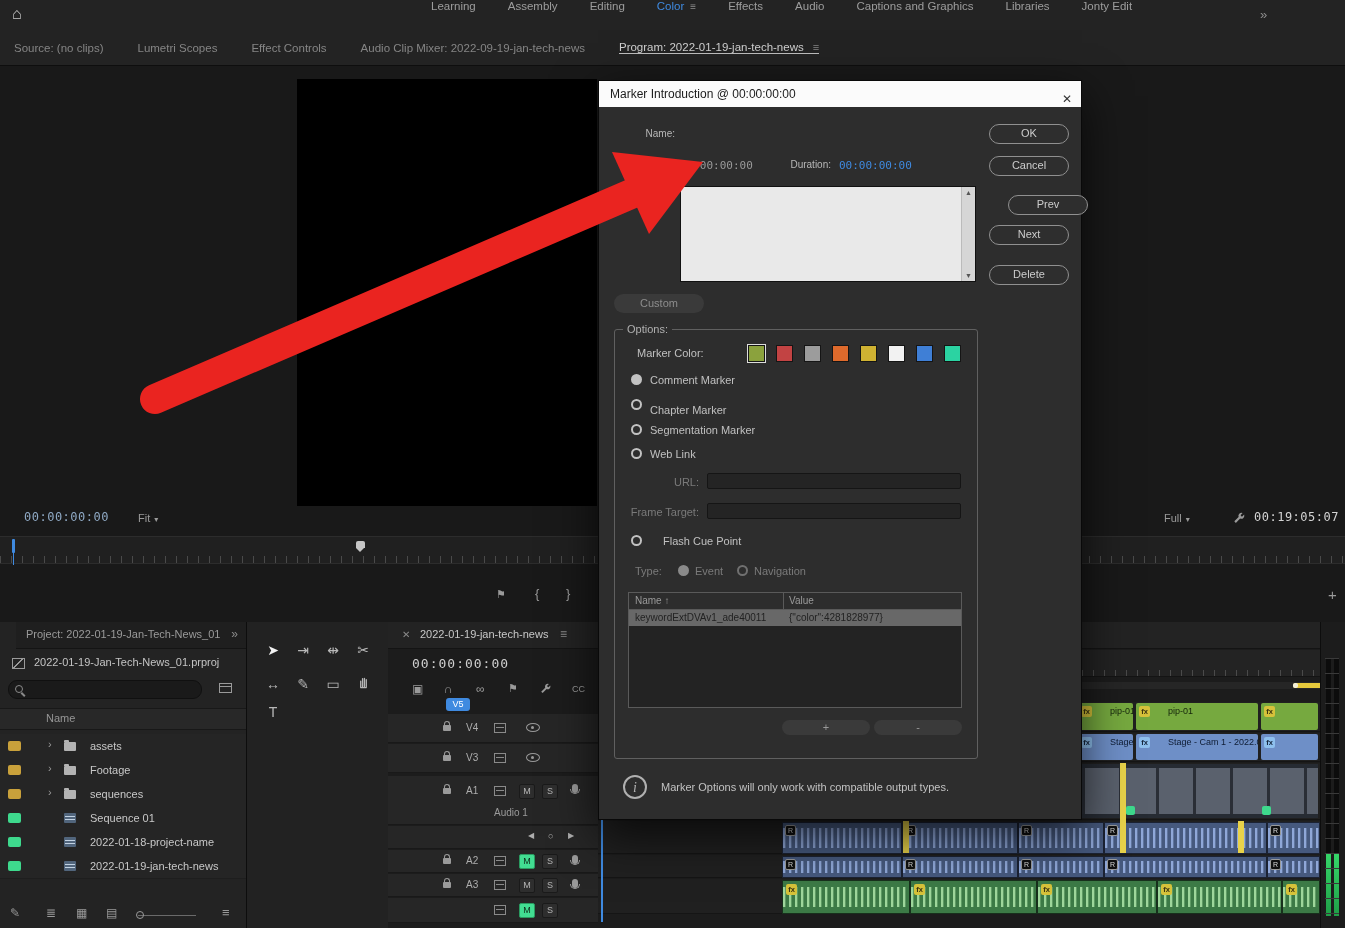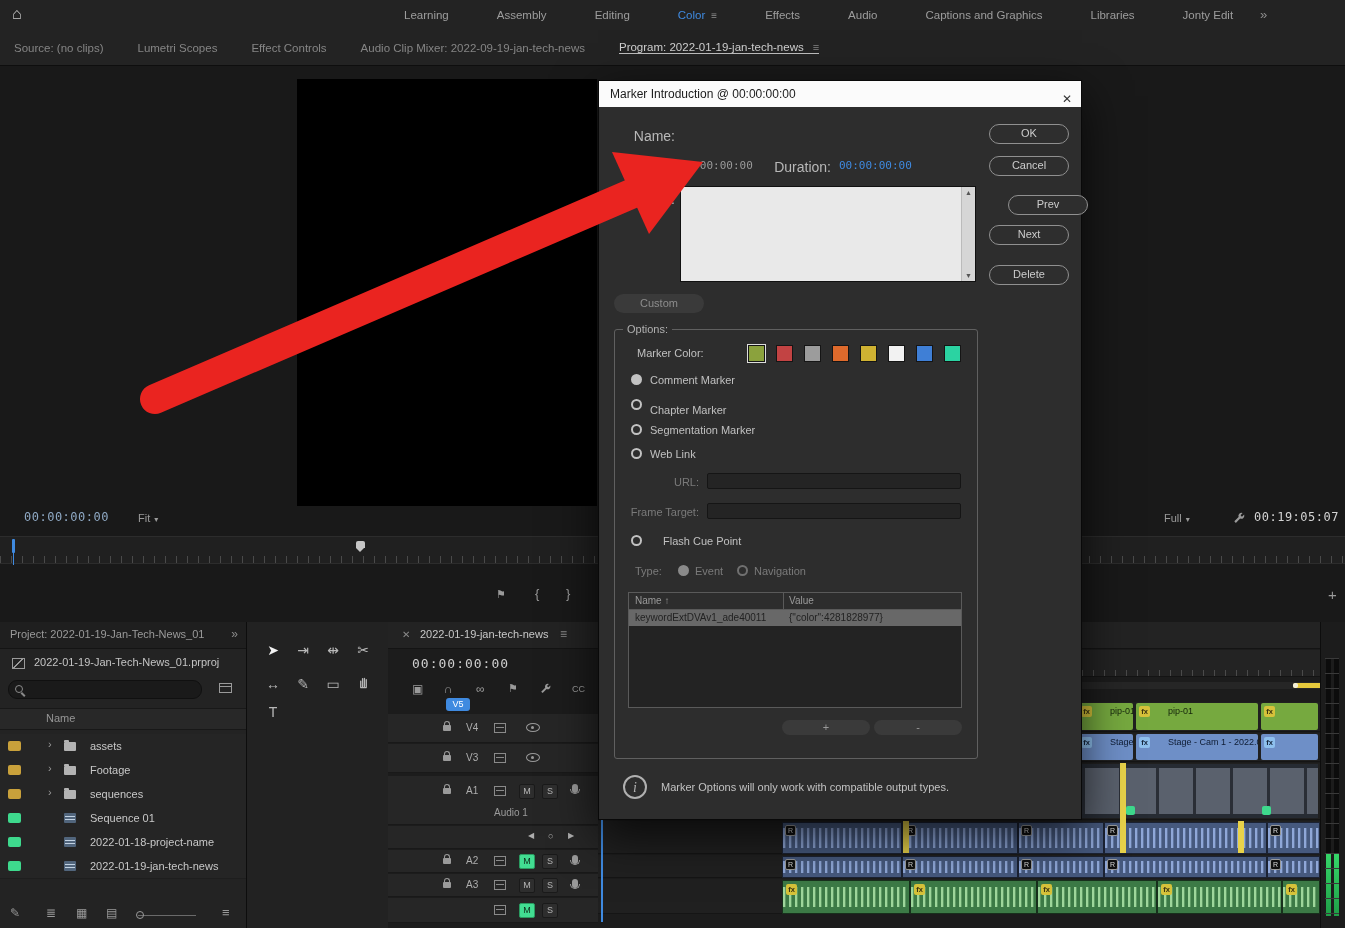--- a/index.html
+++ b/index.html
@@ -3,21 +3,21 @@
 <meta charset="utf-8">
 <style>
   html,body{margin:0;background:#000;}
   #stage{position:relative;width:1345px;height:928px;background:#1d1d1d;overflow:hidden;
          font-family:"Liberation Sans",sans-serif;color:#c8c8c8;}
   .abs{position:absolute;}
   .nw{white-space:nowrap;}
   
   #topbar{left:0;top:0;width:1345px;height:30px;background:#232323;border-bottom:1px solid #121212;}
   #home{left:12px;top:5px;font-size:16px;color:#c9c9c9;}
-  #wsrow{left:404px;top:0;height:30px;display:flex;align-items:center;gap:48px;}
+  #wsrow{left:431px;top:0;height:30px;display:flex;align-items:flex-start;gap:32px;}
   .ws{font-size:11.5px;color:#9d9d9d;}
   .ws.active{color:#3f8ae0;}
   .wsmenu{color:#8d8d8d;font-size:10px;margin-left:6px;}
   #topoverflow{left:1260px;top:7px;color:#8d8d8d;font-size:13px;}
   #ptabs{left:0;top:30px;width:1345px;height:36px;background:#232323;border-bottom:1px solid #0e0e0e;
          display:flex;align-items:center;gap:34px;padding-left:14px;box-sizing:border-box;}
   .ptab{font-size:11.5px;color:#858585;}
   .ptab.active{color:#cfcfcf;border-bottom:1px solid #bdbdbd;padding-bottom:0;}
   .ptabmenu{font-size:11px;color:#858585;margin-left:9px;}
   
@@ -29,21 +29,21 @@
   .caret{font-size:8px;color:#9a9a9a;margin-left:4px;}
   #scrub{left:0;top:470px;width:1345px;height:26px;background:#202020;border-top:1px solid #2c2c2c;border-bottom:1px solid #2c2c2c;}
   .ticks{background:repeating-linear-gradient(90deg,#4a4a4a 0 1px,transparent 1px 11px);}
   .imark{position:absolute;width:9px;height:7px;background:#c6c6c6;border-radius:2px 2px 0 0;}
   .imark::after{content:"";position:absolute;left:0;top:7px;border-left:4.5px solid transparent;border-right:4.5px solid transparent;border-top:4px solid #c6c6c6;}
   .mph{position:absolute;width:3px;height:14px;background:#3f8ae0;border-radius:1px;}
   .mph::after{content:"";position:absolute;left:1px;top:14px;width:1px;height:12px;background:#3f8ae0;}
   .transport{font-size:13px;color:#9a9a9a;}
   
   #projpanel{left:0;top:622px;width:246px;height:306px;background:#232323;border-right:1px solid #0d0d0d;}
-  .paneltabbar{position:absolute;left:0;top:0;right:0;height:26px;background:#1f1f1f;border-bottom:1px solid #141414;}
+  .paneltabbar{position:absolute;left:16px;top:0;right:0;height:26px;background:#1f1f1f;border-bottom:1px solid #141414;}
   .paneltabbar .lab{position:absolute;left:10px;top:6px;font-size:11px;color:#9a9a9a;}
   .iproj{position:absolute;width:13px;height:11px;border:1px solid #9a9a9a;box-sizing:border-box;
          background:linear-gradient(135deg,transparent 45%,#9a9a9a 45% 55%,transparent 55%);}
   #psearch{position:absolute;left:8px;top:58px;width:192px;height:17px;background:#1a1a1a;border:1px solid #101010;border-radius:9px;}
   #psearch input{position:absolute;left:20px;top:1px;width:160px;height:13px;background:transparent;border:none;color:#ccc;font-size:10px;outline:none;}
   .imag{position:absolute;width:8px;height:8px;border:1.5px solid #8a8a8a;border-radius:50%;box-sizing:border-box;}
   .imag::after{content:"";position:absolute;left:5.5px;top:5.5px;width:5px;height:1.5px;background:#8a8a8a;transform:rotate(45deg);transform-origin:0 0;}
   .islate{position:absolute;width:13px;height:10px;border:1px solid #9a9a9a;box-sizing:border-box;}
   .islate::before{content:"";position:absolute;left:0;right:0;top:2px;height:1px;background:#9a9a9a;}
   #phead{position:absolute;left:0;top:86px;width:246px;height:20px;background:#282828;border-top:1px solid #181818;border-bottom:1px solid #181818;}
@@ -98,21 +98,21 @@
   #meters{left:1320px;top:622px;width:25px;height:306px;background:#1c1c1c;border-left:1px solid #0d0d0d;}
   .mbar{position:absolute;top:36px;width:5px;height:258px;background:#0c0c0c;}
   .mfill{position:absolute;left:0;bottom:0;width:5px;height:62px;background:linear-gradient(#35d668,#1f9e47);}
   .mticks{position:absolute;top:36px;width:14px;height:258px;background:repeating-linear-gradient(#3a3a3a 0 1px,transparent 1px 15px);}
   
   #dlg{left:598px;top:80px;width:482px;height:738px;background:#2d2d2d;border:1px solid #090909;
        box-shadow:0 16px 44px rgba(0,0,0,.7);z-index:50;}
   #dlgtitle{position:absolute;left:0;top:0;width:482px;height:26px;background:#fbfbfb;color:#1a1a1a;
        font-size:12px;line-height:26px;box-sizing:border-box;padding-left:11px;}
   #dlgclose{position:absolute;right:9px;top:5px;color:#333;font-size:12px;}
-  .dlab{position:absolute;font-size:14px;color:#b8b8b8;text-align:right;}
+  .dlab{position:absolute;font-size:10px;color:#b8b8b8;text-align:right;}
   .dval{position:absolute;font-size:11px;font-family:"DejaVu Sans Mono",monospace;}
   .pbtn{position:absolute;width:78px;height:18px;background:#2e2e2e;border:1px solid #909090;border-radius:10px;
         color:#cccccc;font-size:11px;line-height:16px;text-align:center;}
   .custombtn{position:absolute;width:90px;height:19px;background:#3a3a3a;border-radius:10px;color:#8d8d8d;
         font-size:11px;line-height:19px;text-align:center;}
   #nameinput{position:absolute;left:81px;top:43px;width:290px;height:15px;background:#fff;border:1px solid #6aa7e8;
         box-shadow:0 0 0 1px #3f8ae0;color:#111;font-size:11px;padding:1px 4px;outline:none;}
   #commentsbox{position:absolute;left:81px;top:105px;width:296px;height:96px;background:#e9e9e9;border:1px solid #111;box-sizing:border-box;}
   .crail{position:absolute;right:0;top:0;width:13px;height:100%;background:#d6d6d6;border-left:1px solid #bbb;}
   .carrow{position:absolute;left:0;width:13px;font-size:7px;color:#555;text-align:center;}

